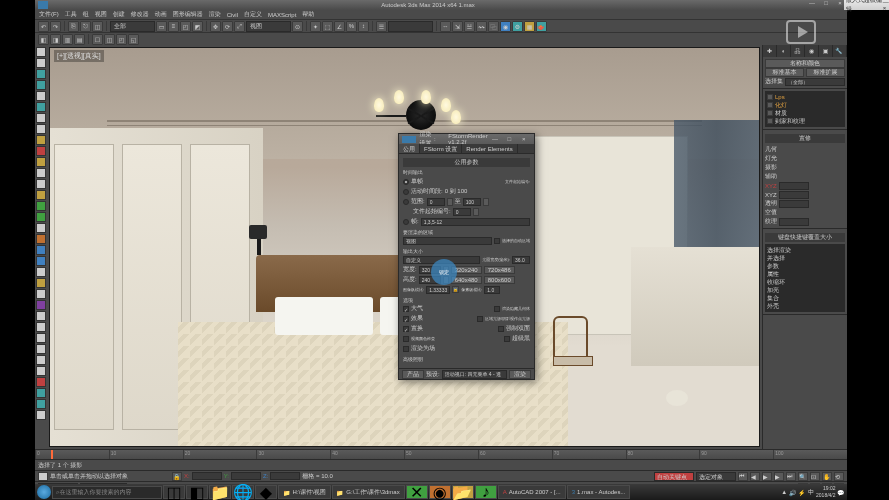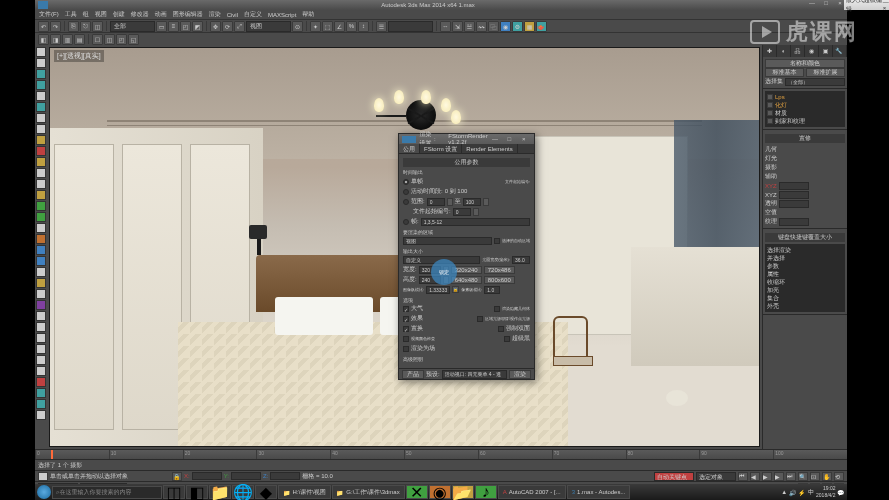--- a/index.html
+++ b/index.html
@@ -543,21 +543,20 @@
   </div>
 </div>
 
 <div class="win2">
   <span>嵌入式超级编辑</span>
   <span style="margin-left:auto">— □ ×</span>
 </div>
 
 <div class="watermark">
   <div class="wm-icon"></div>
-  <span>虎课网</span>
 </div>
 
 <div class="taskbar">
   <div class="tb-start"></div>
   <div class="tb-search">
     <span>⌕</span>
     <span>在这里输入你要搜索的内容</span>
   </div>
   <div class="tb-app">◫</div>
   <div class="tb-app">◧</div>

